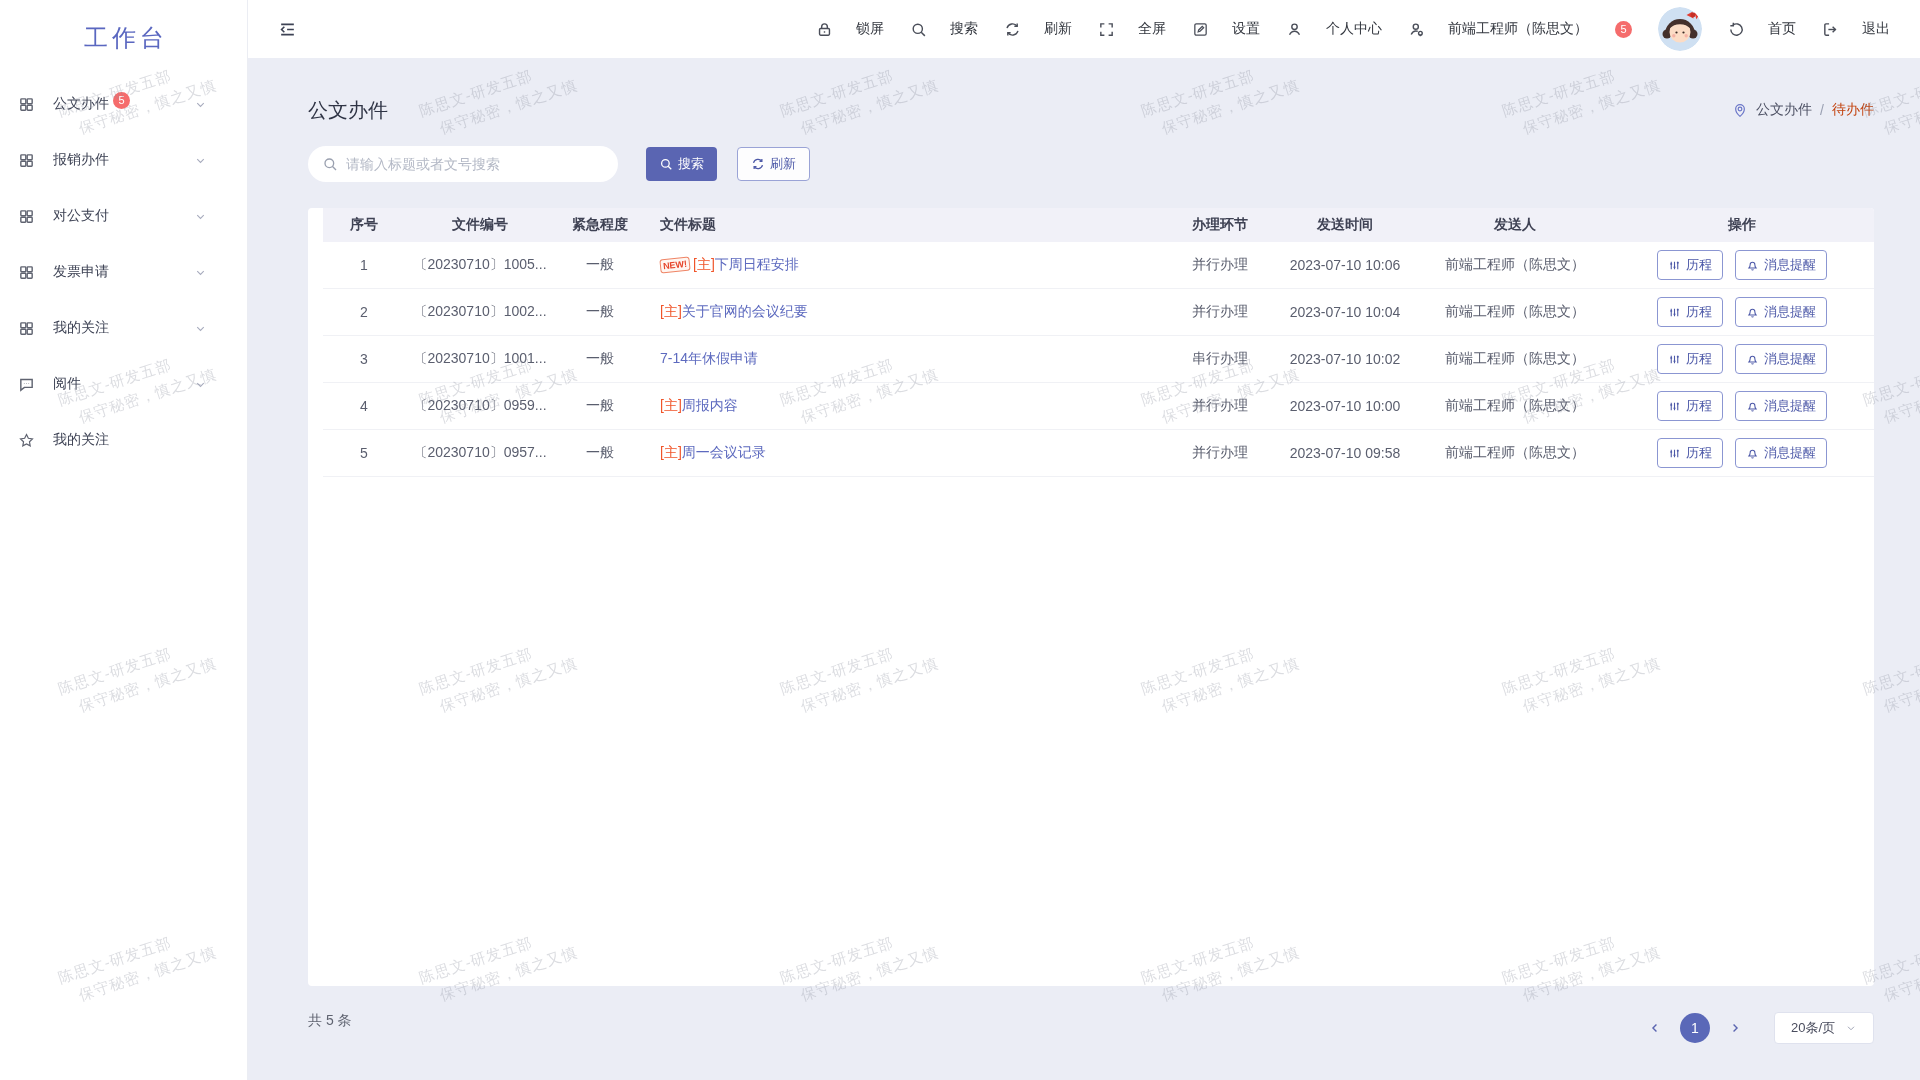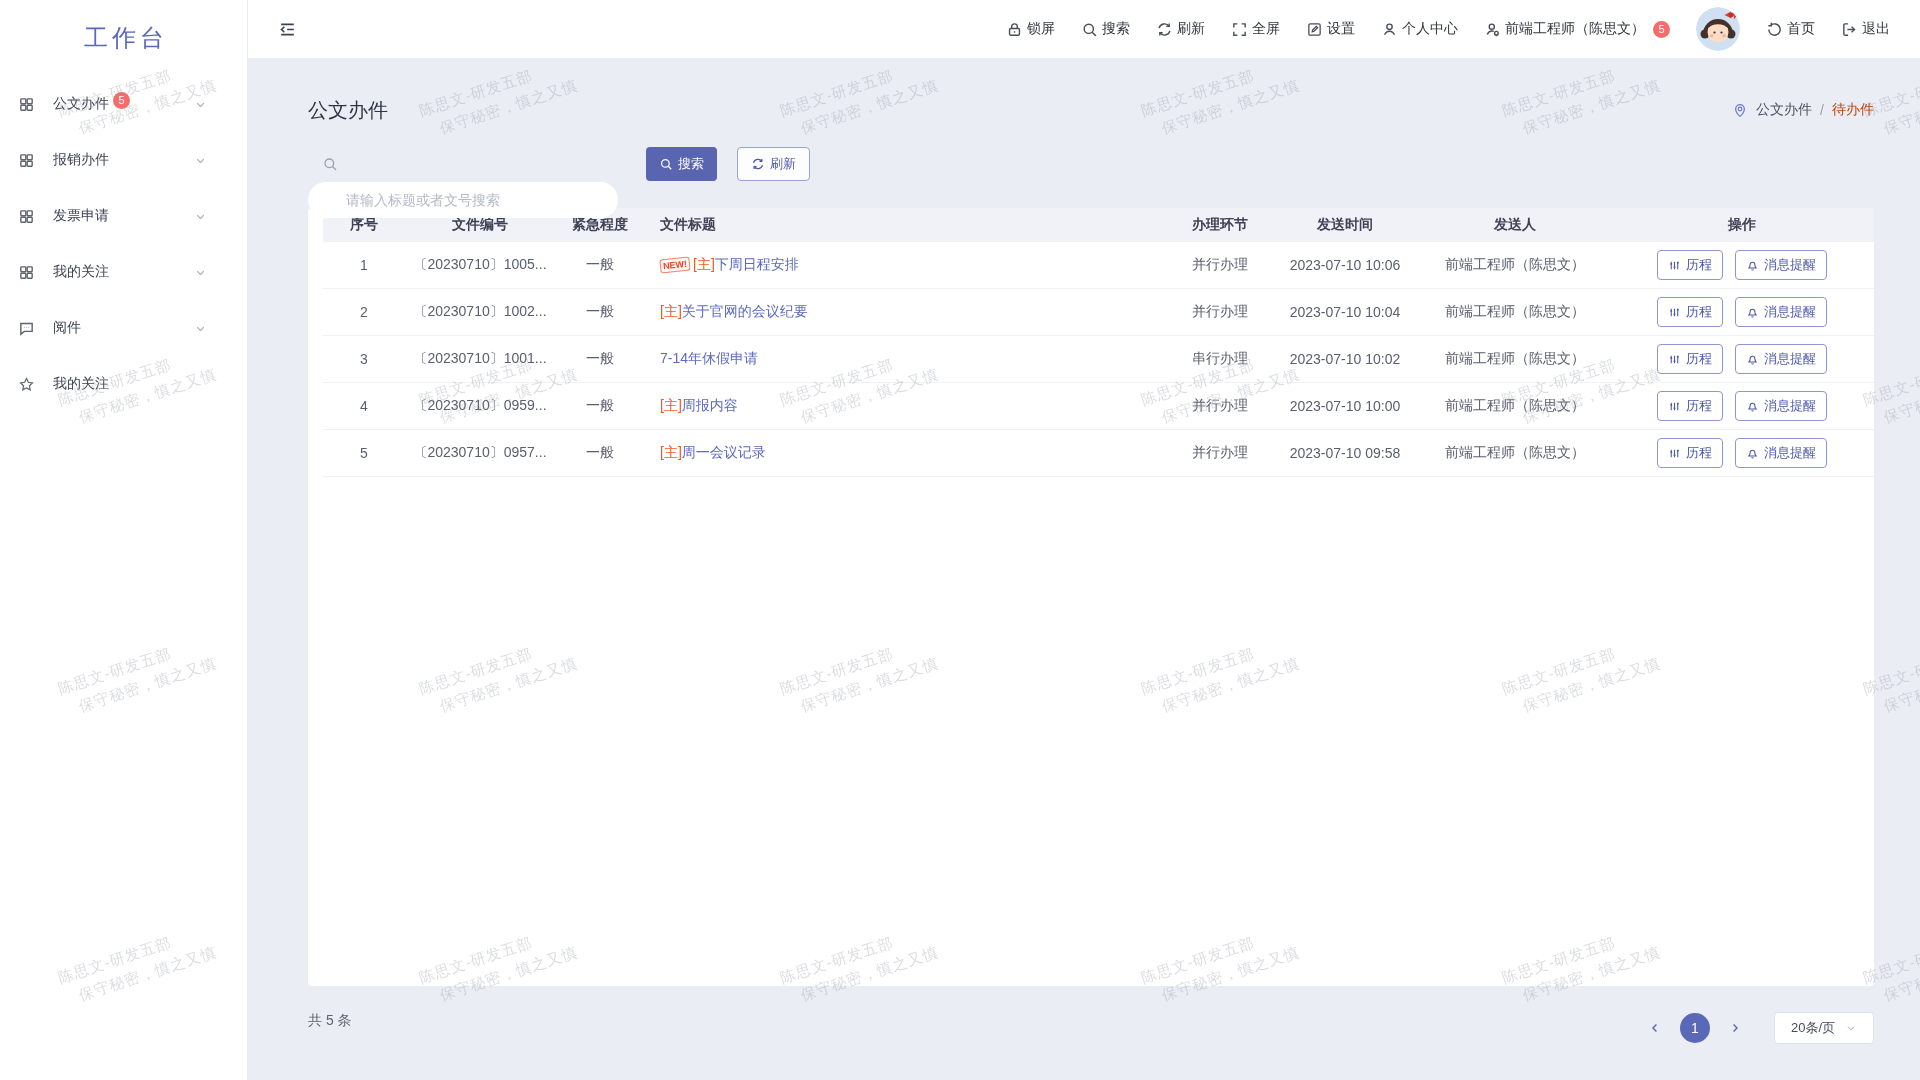--- a/index.html
+++ b/index.html
@@ -15,36 +15,36 @@
   .side-item .s-icon { width:17px; height:17px; color:#5f6370; display:inline-flex; }
   .side-item .s-label { margin-left:18px; font-size:14px; }
   .side-item .chevron { margin-left:auto; margin-right:40px; color:#a7abbd; display:inline-flex; }
   .num-badge { min-width:17px; height:17px; border-radius:9px; background:#f56c6c; color:#fff; font-size:11px; display:inline-flex; align-items:center; justify-content:center; padding:0 4px; margin-left:4px; position:relative; top:-4px; }
 
   
   .main { flex:1; display:flex; flex-direction:column; min-width:0; }
   .topbar { height:58px; background:#fff; display:flex; align-items:center; padding:0 30px 0 30px; flex-shrink:0; }
   .fold { color:#3d4254; display:inline-flex; cursor:pointer; }
   .top-actions { margin-left:auto; display:flex; align-items:center; gap:26px; }
-  .top-act { display:inline-flex; align-items:center; gap:4px; cursor:pointer; color:#33373f; font-size:14px; white-space:nowrap; }
+  .top-act { display:inline-flex; align-items:center; gap:23px; cursor:pointer; color:#33373f; font-size:14px; white-space:nowrap; }
   .top-act .t-icon { display:inline-flex; color:#4a4e59; }
   .avatar { width:44px; height:44px; border-radius:50%; overflow:hidden; cursor:pointer; flex-shrink:0; }
 
   
   .content { flex:1; background:#ebedf5; padding:38px 46px 0 60px; position:relative; min-height:0; }
   .title-row { display:flex; align-items:center; height:28px; }
   .page-title { font-size:20px; font-weight:500; color:#2f3445; }
   .breadcrumb { margin-left:auto; display:flex; align-items:center; gap:8px; font-size:14px; color:#4c5063; }
   .breadcrumb .b-icon { display:inline-flex; color:#6b76c8; }
   .breadcrumb .b-sep { color:#9aa0b2; }
   .breadcrumb .b-current { color:#c2410c; }
 
   .search-row { margin-top:22px; display:flex; align-items:center; height:36px; }
   .search-box { position:relative; width:310px; height:36px; }
-  .search-box input { width:100%; height:100%; border:none; outline:none; border-radius:18px; background:#fff; padding:0 16px 0 38px; font-size:14px; color:#3d4254; font-family:inherit;margin-top:36px; }
+  .search-box input { width:100%; height:100%; border:none; outline:none; border-radius:18px; background:#fff; padding:0 16px 0 38px; font-size:14px; color:#3d4254; font-family:inherit; }
   .search-box input::placeholder { color:#b4b9c6; }
   .search-box .in-icon { position:absolute; left:14px; top:10px; color:#9aa0af; display:inline-flex; }
   .btn-primary { margin-left:28px; height:34px; display:inline-flex; align-items:center; gap:5px; background:#5a65b2; color:#fff; border:none; border-radius:4px; padding:0 13px; font-size:13px; cursor:pointer; font-family:inherit; }
   .btn-outline { margin-left:20px; height:34px; display:inline-flex; align-items:center; gap:5px; background:#fdfdfe; color:#4d59a8; border:1px solid #9aa3d6; border-radius:4px; padding:0 13px; font-size:13px; cursor:pointer; font-family:inherit; }
 
   
   .table-card { margin-top:26px; background:#fff; border-radius:4px; height:778px; overflow:hidden;padding-left:15px; }
   .thead { display:flex; align-items:center; height:34px; background:#f1f1f8; font-weight:bold; font-size:14px; color:#3f4254; }
   .trow { display:flex; align-items:center; height:47px; border-bottom:1px solid #f0f1f5; font-size:14px; color:#5a5e6e; background:#fff; }
   .cell { text-align:center; white-space:nowrap; overflow:hidden; }
@@ -115,20 +115,36 @@
           </svg>
         </span>
       <span class="s-label">报销办件</span>
       <span class="chevron">
           <svg viewBox="0 0 24 24" width="13" height="13" fill="none" stroke="currentColor" stroke-width="2">
             <path d="M6 9.5l6 6 6-6"></path>
           </svg>
         </span>
     </div>
 
+    <div class="side-item">
+      <span class="s-icon">
+          <svg viewBox="0 0 24 24" width="17" height="17" fill="none" stroke="currentColor" stroke-width="2">
+            <rect x="4" y="4" width="7" height="7" rx="1"></rect>
+            <rect x="13" y="4" width="7" height="7" rx="1"></rect>
+            <rect x="4" y="13" width="7" height="7" rx="1"></rect>
+            <rect x="13" y="13" width="7" height="7" rx="1"></rect>
+          </svg>
+        </span>
+      <span class="s-label">对公支付</span>
+      <span class="chevron">
+          <svg viewBox="0 0 24 24" width="13" height="13" fill="none" stroke="currentColor" stroke-width="2">
+            <path d="M6 9.5l6 6 6-6"></path>
+          </svg>
+        </span>
+    </div>
 
     <div class="side-item">
       <span class="s-icon">
           <svg viewBox="0 0 24 24" width="17" height="17" fill="none" stroke="currentColor" stroke-width="2">
             <rect x="4" y="4" width="7" height="7" rx="1"></rect>
             <rect x="13" y="4" width="7" height="7" rx="1"></rect>
             <rect x="4" y="13" width="7" height="7" rx="1"></rect>
             <rect x="13" y="13" width="7" height="7" rx="1"></rect>
           </svg>
         </span>

